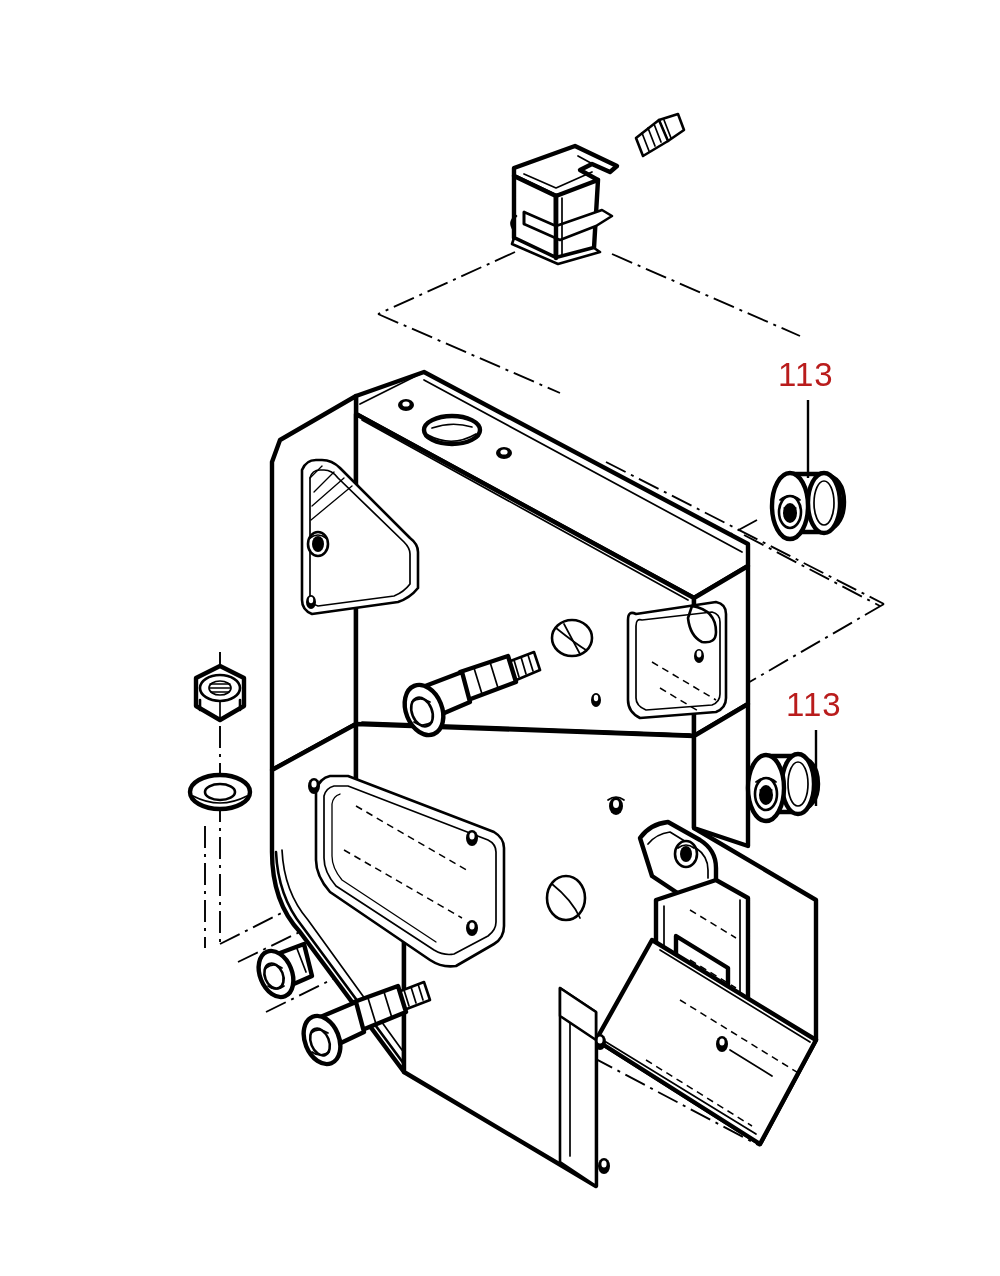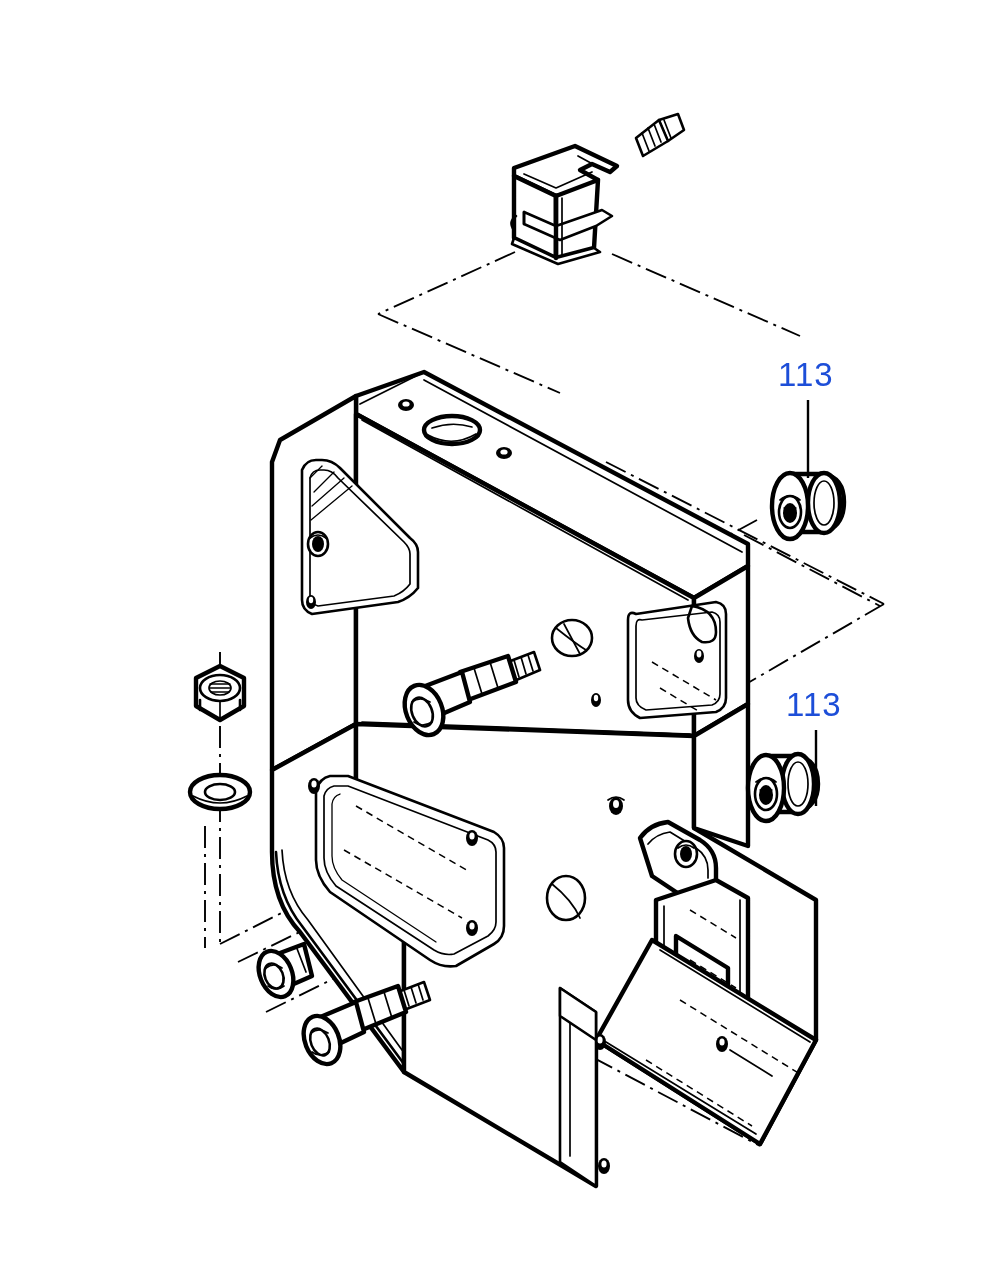--- a/index.html
+++ b/index.html
@@ -28,21 +28,21 @@
     width: 1000px;
     height: 1276px;
     display: block;
   }
   .callout-label {
     position: absolute;
     font-family: "Liberation Sans", sans-serif;
     font-size: 33px;
     font-weight: 400;
     letter-spacing: 1px;
-    color: #1d4ed8;
+    color: #b91c1c;
     line-height: 1;
     white-space: nowrap;
     user-select: none;
   }
 </style>
 </head>
 <body>
 
 <div id="diagram-root">
 

